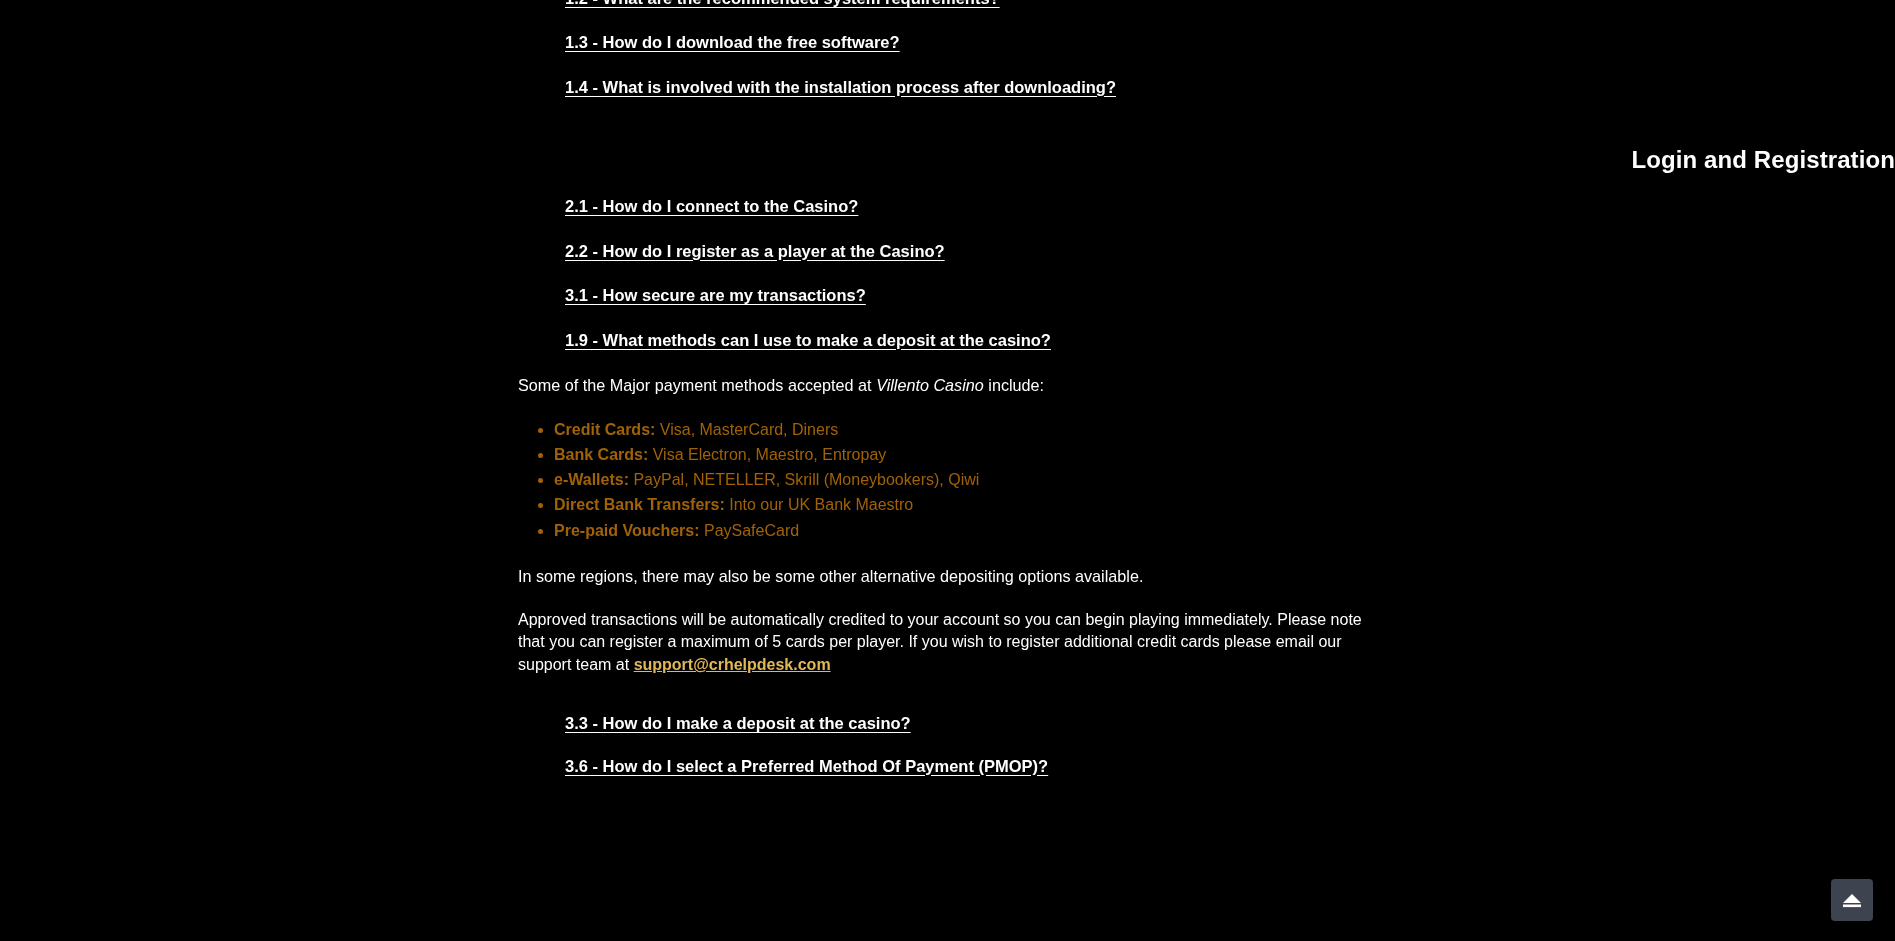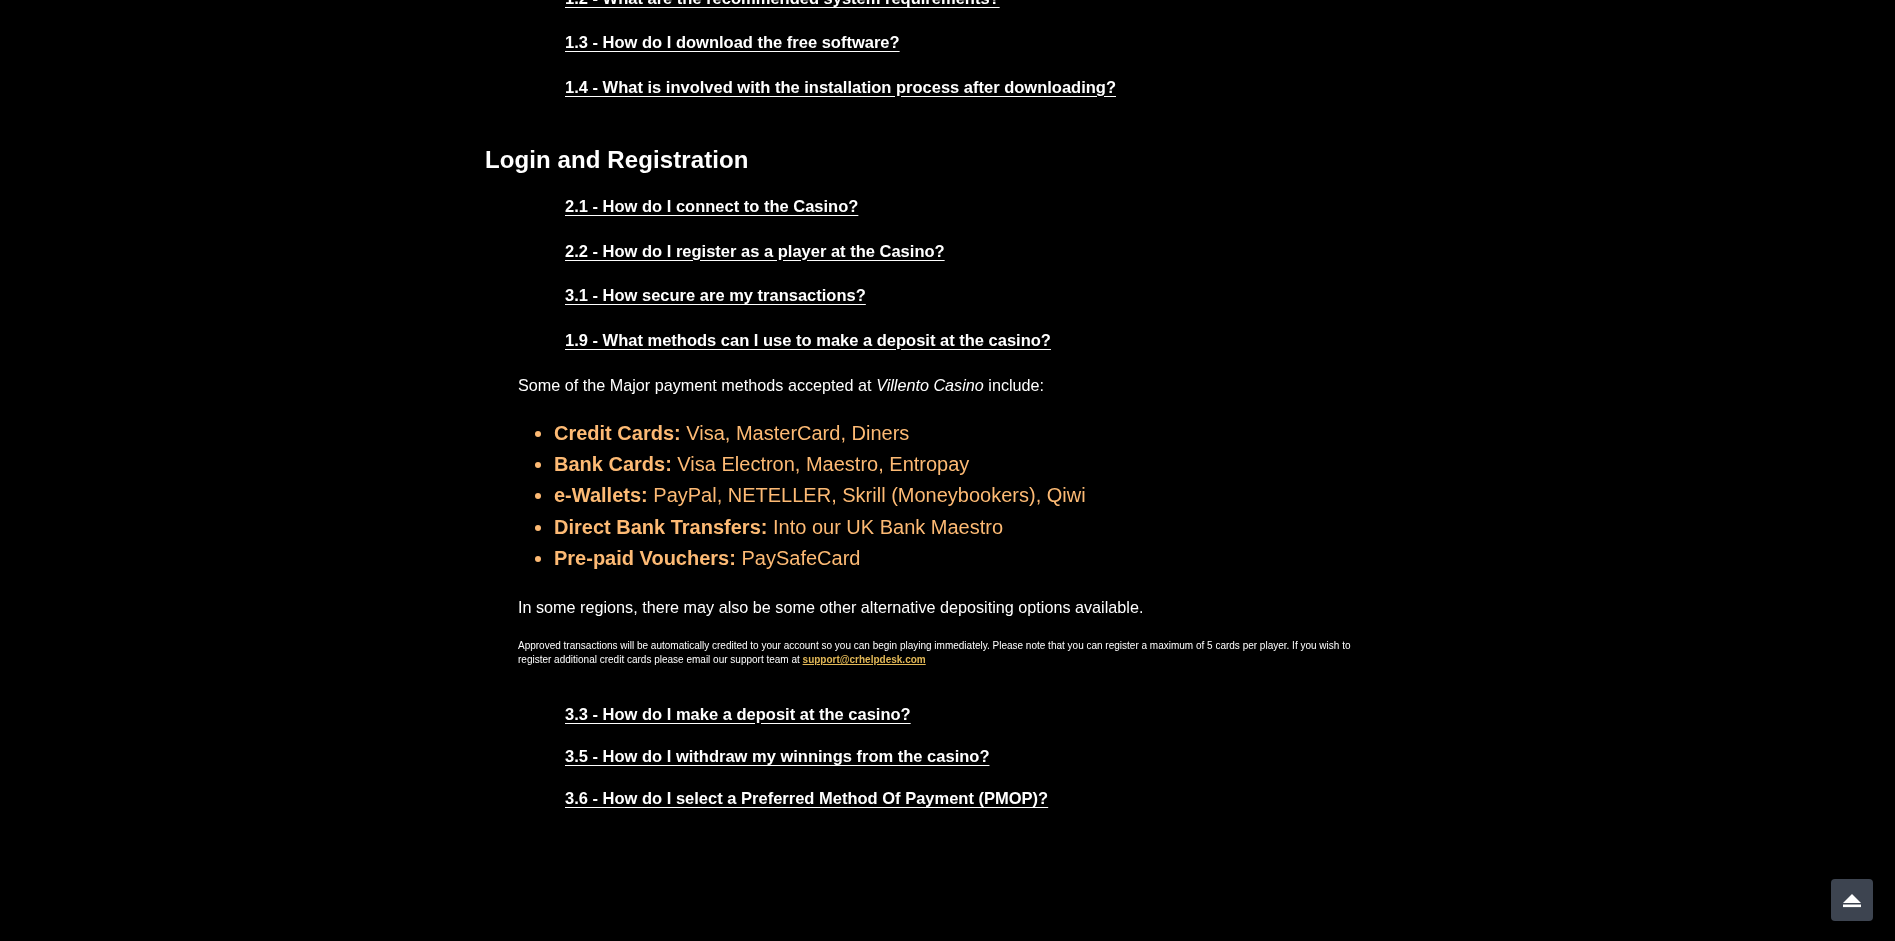--- a/index.html
+++ b/index.html
@@ -37,45 +37,46 @@
     cursor: pointer;
     line-height: 1.3;
     margin-left: 47px;
   }
   h2.section-heading {
     color: #ffffff;
     font-size: 24px;
     font-weight: bold;
     margin: 48px 0 22px -33px;
     letter-spacing: 0.1px;
+    text-align: right;
   }
   .body-text {
     font-size: 16.2px;
     color: #ffffff;
     line-height: 1.45;
     margin: 0 0 20px 0;
     max-width: 860px;
     font-weight: 400;
   }
   .body-text em { font-style: italic; }
   ul.method-list {
     margin: 0 0 22px 0;
     padding-left: 36px;
     max-width: 860px;
   }
   ul.method-list li {
-    font-size: 20px;
+    font-size: 16px;
     line-height: 1.52;
-    color: #fdba74;
+    color: #a16207;
     margin: 0 0 1px 0;
   }
   ul.method-list li b { font-weight: bold; }
   .para-block {
     max-width: 855px;
-    font-size: 10px;
+    font-size: 16px;
     line-height: 1.43;
     margin: 0 0 26px 0;
   }
   a.email-link {
     color: #e2b857;
     text-decoration: underline;
     font-weight: bold;
     cursor: pointer;
   }
   .links-group { margin-top: 36px; }
@@ -145,23 +146,20 @@
 
   <p class="para-block">
     <span>Approved transactions will be automatically credited to your account so you can begin playing immediately. Please note that you can register a maximum of 5 cards per player. If you wish to register additional credit cards please email our support team at </span><a class="email-link" href="#">support@crhelpdesk.com</a>
   </p>
 
   <div class="links-group">
     <div class="faq-link-row">
       <a class="faq-link" href="#">3.3 - How do I make a deposit at the casino?</a>
     </div>
     <div class="faq-link-row">
-      <a class="faq-link" href="#">3.5 - How do I withdraw my winnings from the casino?</a>
-    </div>
-    <div class="faq-link-row">
       <a class="faq-link" href="#">3.6 - How do I select a Preferred Method Of Payment (PMOP)?</a>
     </div>
 
   </div>
 
 </div>
 
 <div class="scroll-top">
   <span>
     <svg width="22" height="20" viewBox="0 0 22 20" aria-hidden="true">

